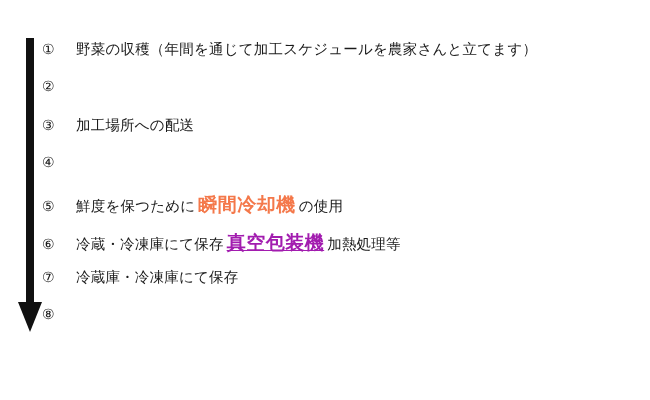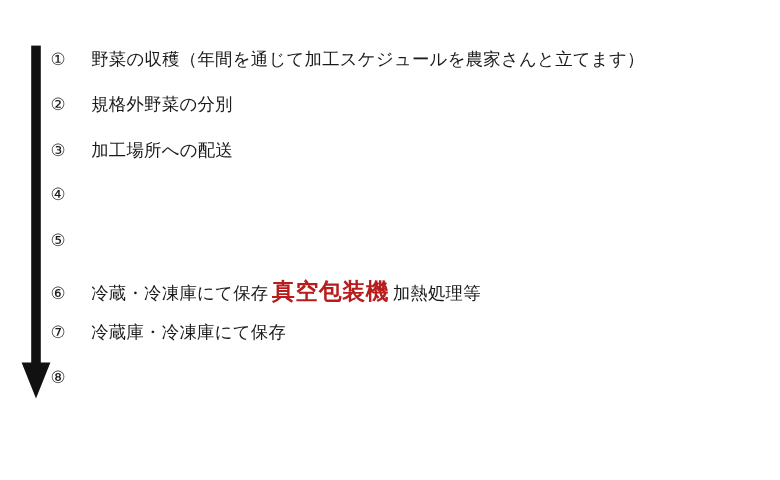--- a/index.html
+++ b/index.html
@@ -70,55 +70,55 @@
     letter-spacing: 0.2px;
     text-align: right;
   }
   .hl {
     font-size: 19px;
     font-weight: bold;
     letter-spacing: 0.5px;
     padding: 0 3px;
   }
   .hl-orange { color: #f4784a; }
-  .hl-red { color: #b91c1c; }
+  .hl-red { color: #a21caf; text-decoration: underline; }
 </style>
 </head>
 <body>
 
 <div id="flow-diagram">
 
   <div class="arrow-wrap">
     <div class="arrow-shaft"></div>
     <div class="arrow-head"></div>
   </div>
 
   <div class="steps">
 
     <div class="step-row">
       <span class="step-num">①</span>
       <span class="step-text"><span>野菜の収穫（年間を通じて加工スケジュールを農家さんと立てます）</span></span>
     </div>
 
     <div class="step-row">
       <span class="step-num">②</span>
-      <span class="step-text"><span>規格外野菜の分別</span></span>
     </div>
 
     <div class="step-row">
       <span class="step-num">③</span>
       <span class="step-text"><span>加工場所への配送</span></span>
     </div>
 
     <div class="step-row">
       <span class="step-num">④</span>
     </div>
 
     <div class="step-row">
       <span class="step-num">⑤</span>
+      <span class="step-text"><span>鮮度を保つために</span><span class="hl hl-orange">瞬間冷却機</span><span>の使用</span></span>
     </div>
 
     <div class="step-row">
       <span class="step-num">⑥</span>
       <span class="step-text"><span>冷蔵・冷凍庫にて保存</span><span class="hl hl-red">真空包装機</span><span>加熱処理等</span></span>
     </div>
 
     <div class="step-row">
       <span class="step-num">⑦</span>
       <span class="step-text"><span>冷蔵庫・冷凍庫にて保存</span></span>

